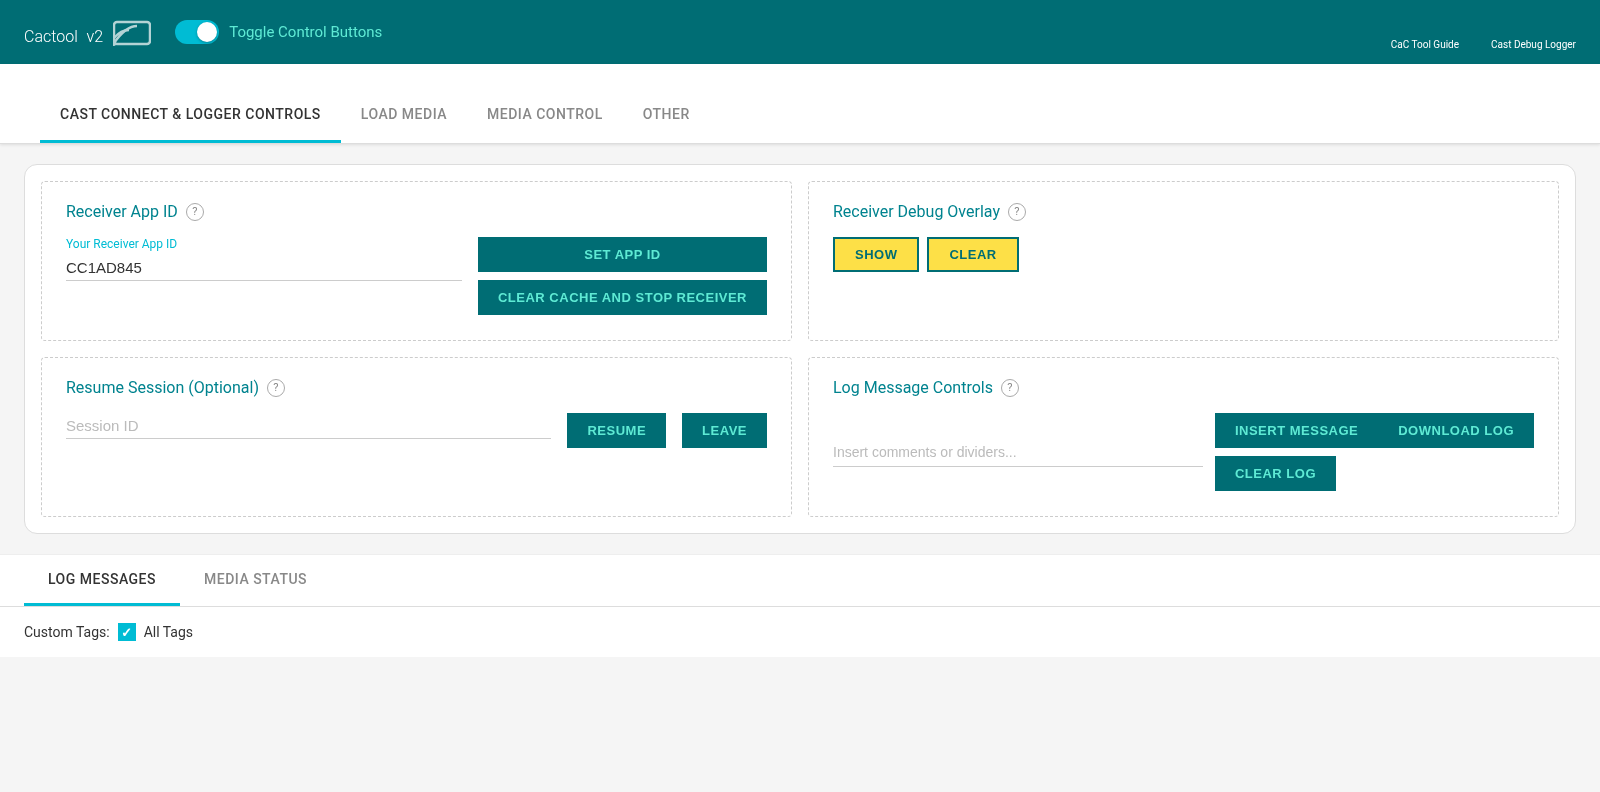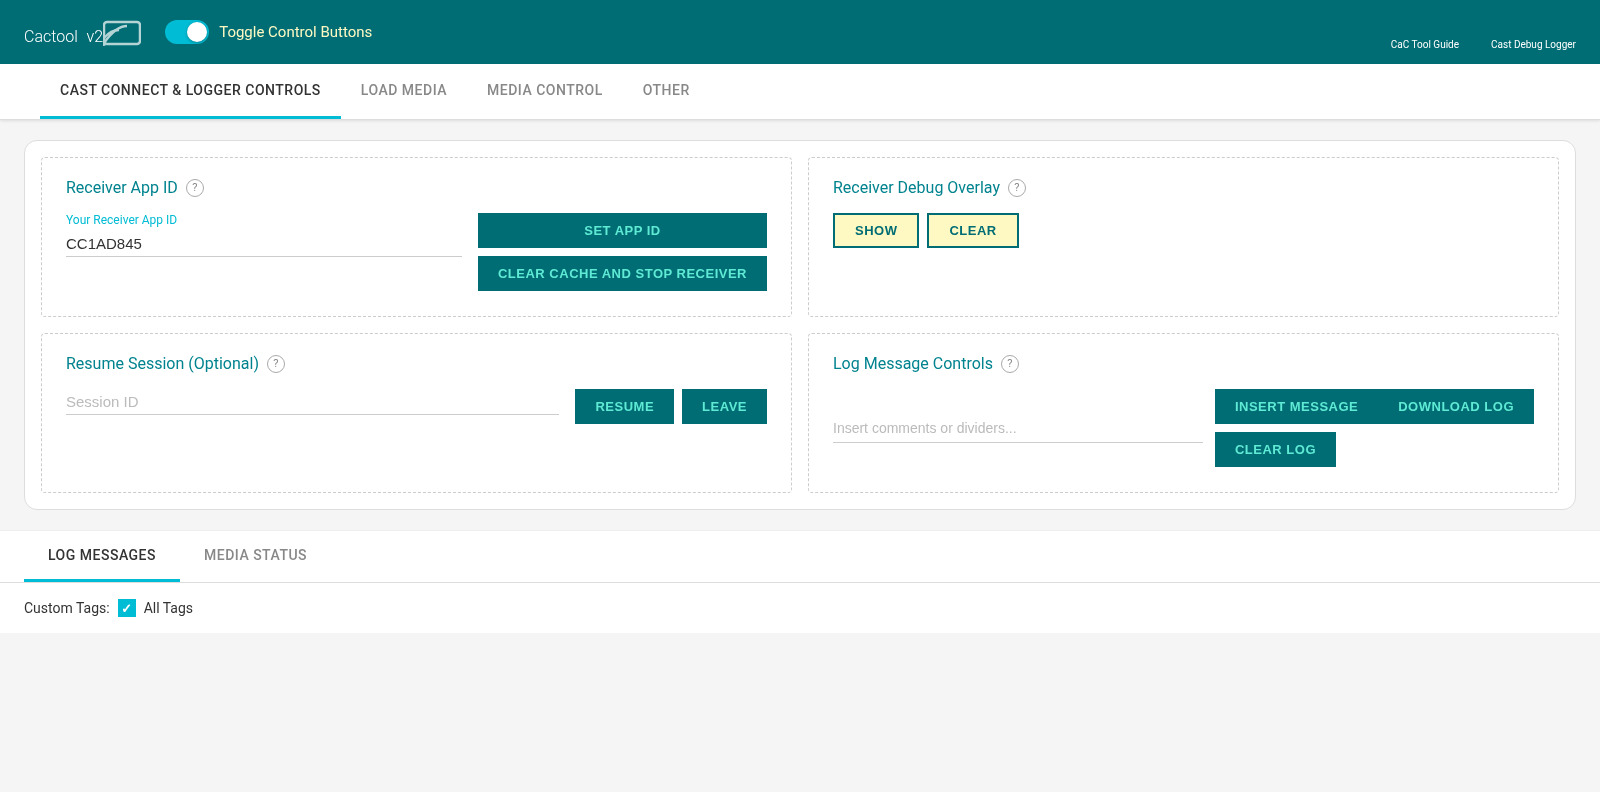--- a/index.html
+++ b/index.html
@@ -9,20 +9,21 @@
     .header {
       background: #006d74;
       display: flex;
       align-items: center;
       padding: 0 24px;
       height: 64px;
       color: white;
     }
     .header-logo {
       display: flex;
+      gap: 10px;
     }
     .header-logo-text {
       font-size: 28px;
       font-weight: 300;
       color: white;
     }
     .header-logo-text span {
       font-size: 16px;
     }
     .cast-icon {
@@ -49,21 +50,21 @@
       position: absolute;
       width: 20px;
       height: 20px;
       background: white;
       border-radius: 50%;
       top: 2px;
       right: 2px;
       box-shadow: 0 1px 3px rgba(0,0,0,0.3);
     }
     .toggle-label {
-      color: #fef9c3;
+      color: #5eead4;
       font-size: 15px;
     }
     .header-nav {
       margin-left: auto;
       display: flex;
       gap: 32px;
     }
     .header-nav a {
       color: white;
       text-decoration: none;
@@ -82,20 +83,21 @@
     }
     .tab {
       padding: 18px 20px;
       font-size: 14px;
       font-weight: 500;
       color: #888;
       cursor: pointer;
       border-bottom: 3px solid transparent;
       text-transform: uppercase;
       letter-spacing: 0.5px;
+      margin-top: 24px;
     }
     .tab.active {
       color: #333;
       border-bottom: 3px solid #00bcd4;
     }
 
     
     .content {
       padding: 20px 24px;
     }
@@ -169,38 +171,38 @@
       color: #bbb;
     }
 
     .btn-group {
       display: flex;
       flex-direction: column;
       gap: 8px;
     }
     .btn-group-row {
       display: flex;
-      gap: 8px;
+      gap: 16px;
     }
 
     .btn-primary {
       background: #006d74;
       color: #5eead4;
       border: none;
       padding: 10px 20px;
       font-size: 13px;
       font-weight: 700;
       cursor: pointer;
       letter-spacing: 0.5px;
       text-transform: uppercase;
       white-space: nowrap;
     }
 
     .btn-outline {
-      background: #fef9c3;
+      background: #fde047;
       color: #006d74;
       border: 2px solid #006d74;
       padding: 8px 20px;
       font-size: 13px;
       font-weight: 700;
       cursor: pointer;
       letter-spacing: 0.5px;
       text-transform: uppercase;
       white-space: nowrap;
     }

